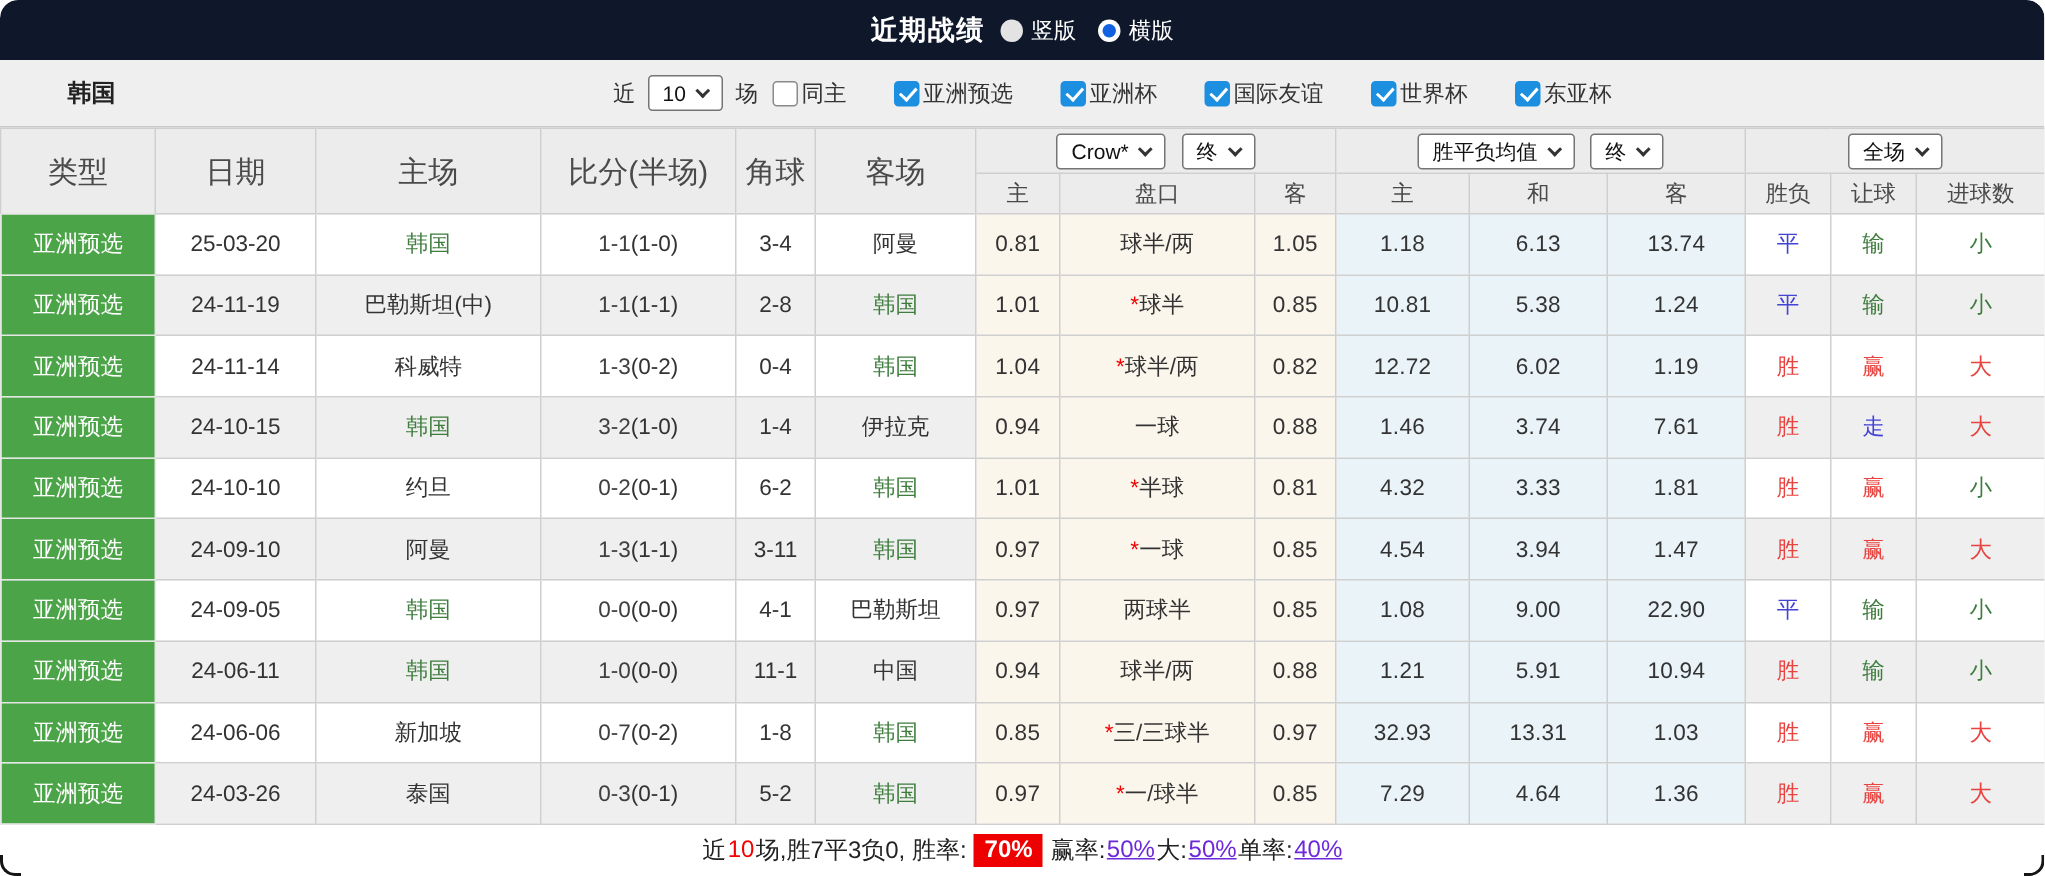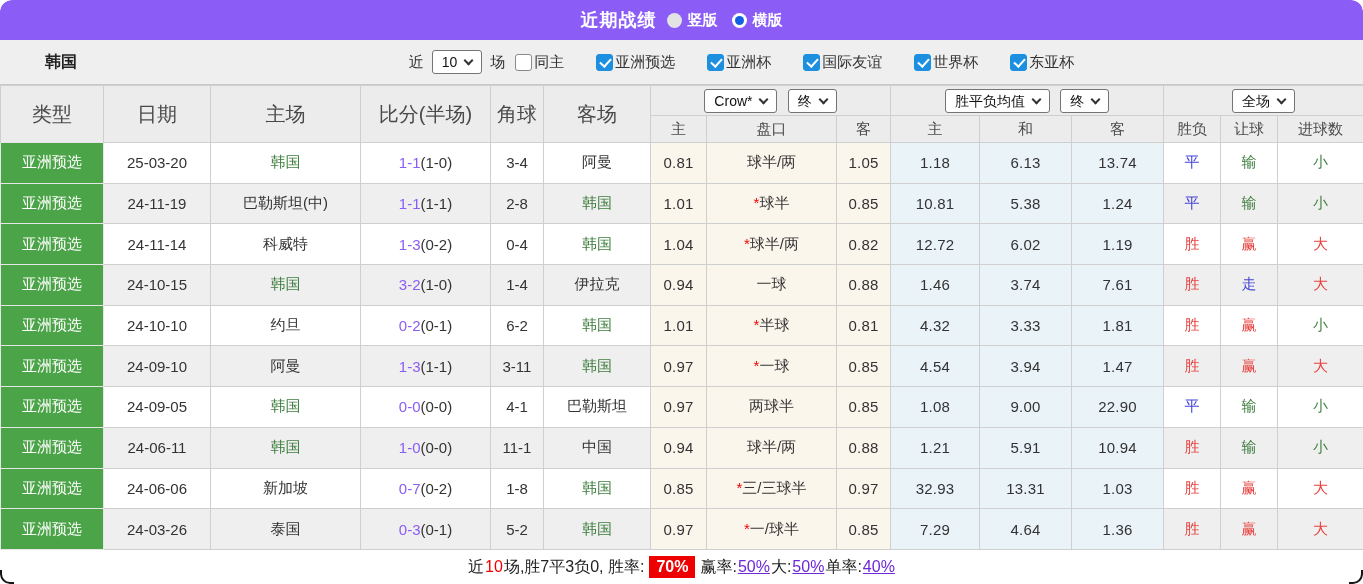--- a/index.html
+++ b/index.html
@@ -2,21 +2,21 @@
 <html><head>
 <meta charset="utf-8">
 <style>
   * { margin:0; padding:0; box-sizing:border-box; }
   html,body { background:#fff; }
   body { font-family:"Liberation Sans","DejaVu Sans",sans-serif; color:#333; }
   .page { position:relative; width:1363px; height:584px; background:#fff;
           border-radius:12px 12px 8px 8px; overflow:hidden; }
 
   
-  .topbar { height:40px; background:#8b5cf6; border-radius:12px 12px 0 0;
+  .topbar { height:40px; background:#0f172a; border-radius:12px 12px 0 0;
             display:flex; align-items:center; justify-content:center; gap:10px; }
   .topbar .title { color:#fff; font-weight:bold; font-size:18px; letter-spacing:1px; }
   .mode { display:flex; align-items:center; gap:6px; color:#fff; font-size:15px; }
   .radio { width:15px; height:15px; border-radius:50%; background:#e3e3e3; position:relative; display:inline-block; }
   .radio.selected { background:#fff; }
   .radio.selected::after { content:""; position:absolute; left:3px; top:3px; width:9px; height:9px;
                            border-radius:50%; background:#1261e0; }
 
   
   .filterbar { height:45px; background:#efefef; display:flex; align-items:center; position:relative;
@@ -48,21 +48,21 @@
   thead tr.sub th { height:27px; font-size:15px; }
   thead th[rowspan] { height:57px; font-size:20px; }
   tbody td { height:40.7px; }
   tbody tr:nth-child(even) td { background:#efefef; }
   tbody td.bg-cream { background:#fbf6ec !important; }
   tbody td.bg-blue  { background:#e9f3f8 !important; }
   td.type-cell { background:#4ba447 !important; color:#fff; border-color:#e6e6e6; }
   .t-green { color:#3e7d3e; }
   .t-red { color:#e8433f; }
   .t-blue { color:#4343d6; }
-  .score-main { color:#8b5cf6; }
+  .score-main { color:#404040; }
   .star { color:#f50000; }
   .num { letter-spacing:0.2px; }
 
   
   .footer { height:35px; display:flex; align-items:center; justify-content:center; font-size:16px; gap:1px; }
   .seg-black { color:#222; }
   .seg-red { color:#f50000; }
   .seg-blue { color:#6d28d9;text-decoration:underline; }
   .seg-badge { background:#ee0000; color:#fff; padding:2px 7px; margin:0 4px; font-weight:bold; }
 
@@ -71,21 +71,21 @@
   .corner.bl { left:0; border-left:2px solid #151515; border-bottom:2px solid #151515; border-bottom-left-radius:10px; }
   .corner.br { right:0; border-right:2px solid #151515; border-bottom:2px solid #151515; border-bottom-right-radius:10px; }
 </style>
 </head>
 <body>
 
 <div class="page">
 
   <div class="topbar">
     <span class="title">近期战绩</span>
-    <span id="modes" style="display:flex;gap:14px;align-items:center;font-weight:bold;">
+    <span id="modes" style="display:flex;gap:14px;align-items:center;">
         <span class="mode">
           <span class="radio"></span>
           <span>竖版</span>
         </span>
         <span class="mode">
           <span class="radio selected"></span>
           <span>横版</span>
         </span>
       </span>
   </div>

